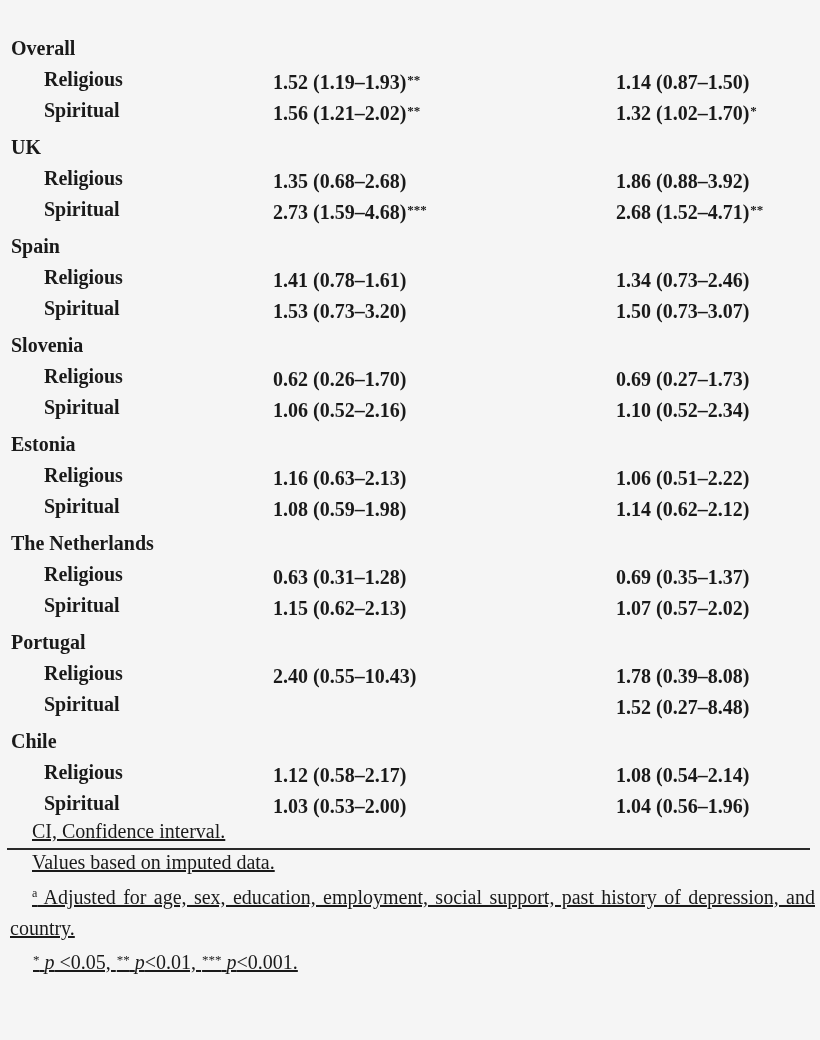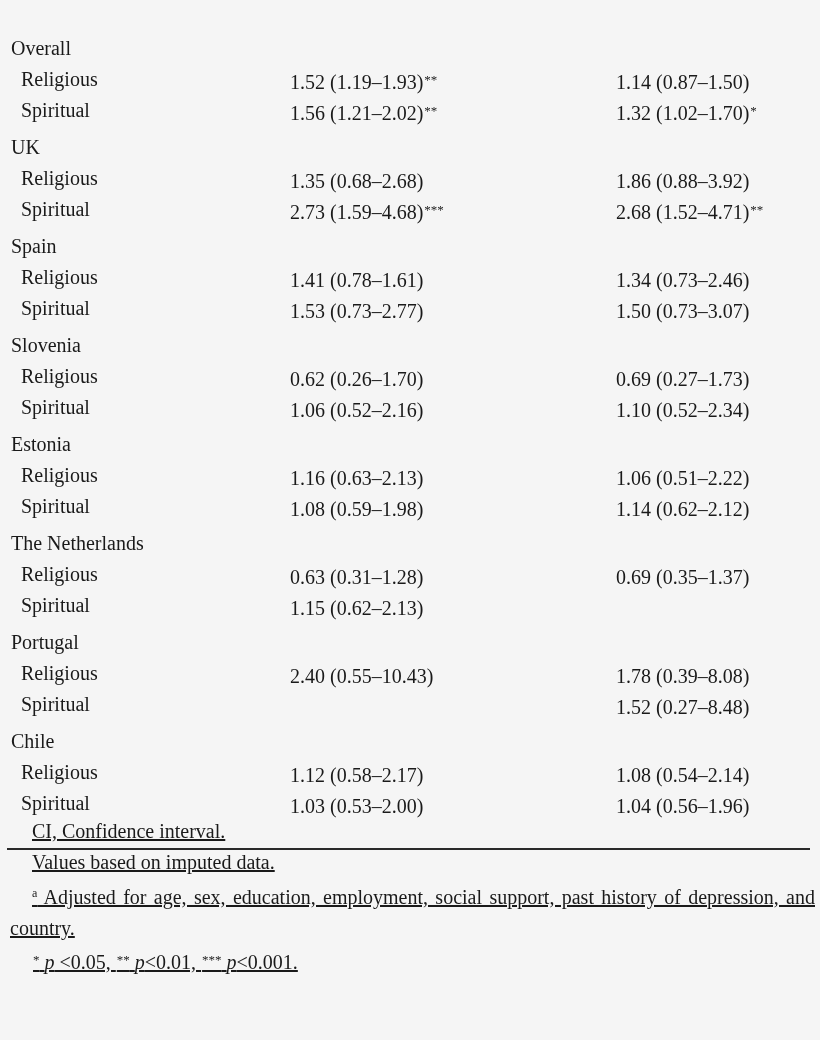--- a/index.html
+++ b/index.html
@@ -5,26 +5,26 @@
   html, body { margin: 0; padding: 0; }
   body {
     width: 820px; height: 1040px;
     background: #f5f5f5;
     color: #1a1a1a;
     font-family: "Liberation Serif", "DejaVu Serif", serif;
     font-size: 20px;
     position: relative;
     overflow: hidden;
   }
-  .table { position: absolute; left: 0; top: 33px; width: 820px; }
+  .table { position: absolute; left: 0; top: 33px; width: 820px; font-weight: bold; }
   .group { margin-bottom: 6px; }
   .row { position: relative; height: 31px; line-height: 31px; white-space: nowrap; }
   .group-label { position: absolute; left: 11px; }
-  .item-label { position: absolute; left: 21px; }
-  .col1 { position: absolute; left: 290px; }
+  .item-label { position: absolute; left: 44px; }
+  .col1 { position: absolute; left: 273px; }
   .col2 { position: absolute; left: 616px; }
   .sig { font-size: 13px; vertical-align: 5px; margin-left: 1px; }
   .rule {
     position: absolute; left: 7px; top: 848px; width: 803px; height: 0;
     border-top: 2.5px solid #2a2a2a;
   }
   .notes {
     position: absolute; left: 10px; top: 816px; width: 805px;
     font-size: 20px; line-height: 31px; text-decoration: underline;
   }
@@ -73,21 +73,21 @@
     <div class="row">
       <span class="group-label">Spain</span>
     </div>
     <div class="row">
       <span class="item-label">Religious</span>
       <span class="col1"><span>1.41 (0.78–1.61)</span><span class="sig"></span></span>
       <span class="col2"><span>1.34 (0.73–2.46)</span><span class="sig"></span></span>
     </div>
     <div class="row">
       <span class="item-label">Spiritual</span>
-      <span class="col1"><span>1.53 (0.73–2.77)</span><span class="sig"></span></span>
+      <span class="col1"><span>1.53 (0.73–3.20)</span><span class="sig"></span></span>
       <span class="col2"><span>1.50 (0.73–3.07)</span><span class="sig"></span></span>
     </div>
   </div>
 
   <div class="group">
     <div class="row">
       <span class="group-label">Slovenia</span>
     </div>
     <div class="row">
       <span class="item-label">Religious</span>
@@ -122,20 +122,21 @@
       <span class="group-label">The Netherlands</span>
     </div>
     <div class="row">
       <span class="item-label">Religious</span>
       <span class="col1"><span>0.63 (0.31–1.28)</span><span class="sig"></span></span>
       <span class="col2"><span>0.69 (0.35–1.37)</span><span class="sig"></span></span>
     </div>
     <div class="row">
       <span class="item-label">Spiritual</span>
       <span class="col1"><span>1.15 (0.62–2.13)</span><span class="sig"></span></span>
+      <span class="col2"><span>1.07 (0.57–2.02)</span><span class="sig"></span></span>
     </div>
   </div>
 
   <div class="group">
     <div class="row">
       <span class="group-label">Portugal</span>
     </div>
     <div class="row">
       <span class="item-label">Religious</span>
       <span class="col1"><span>2.40 (0.55–10.43)</span><span class="sig"></span></span>

